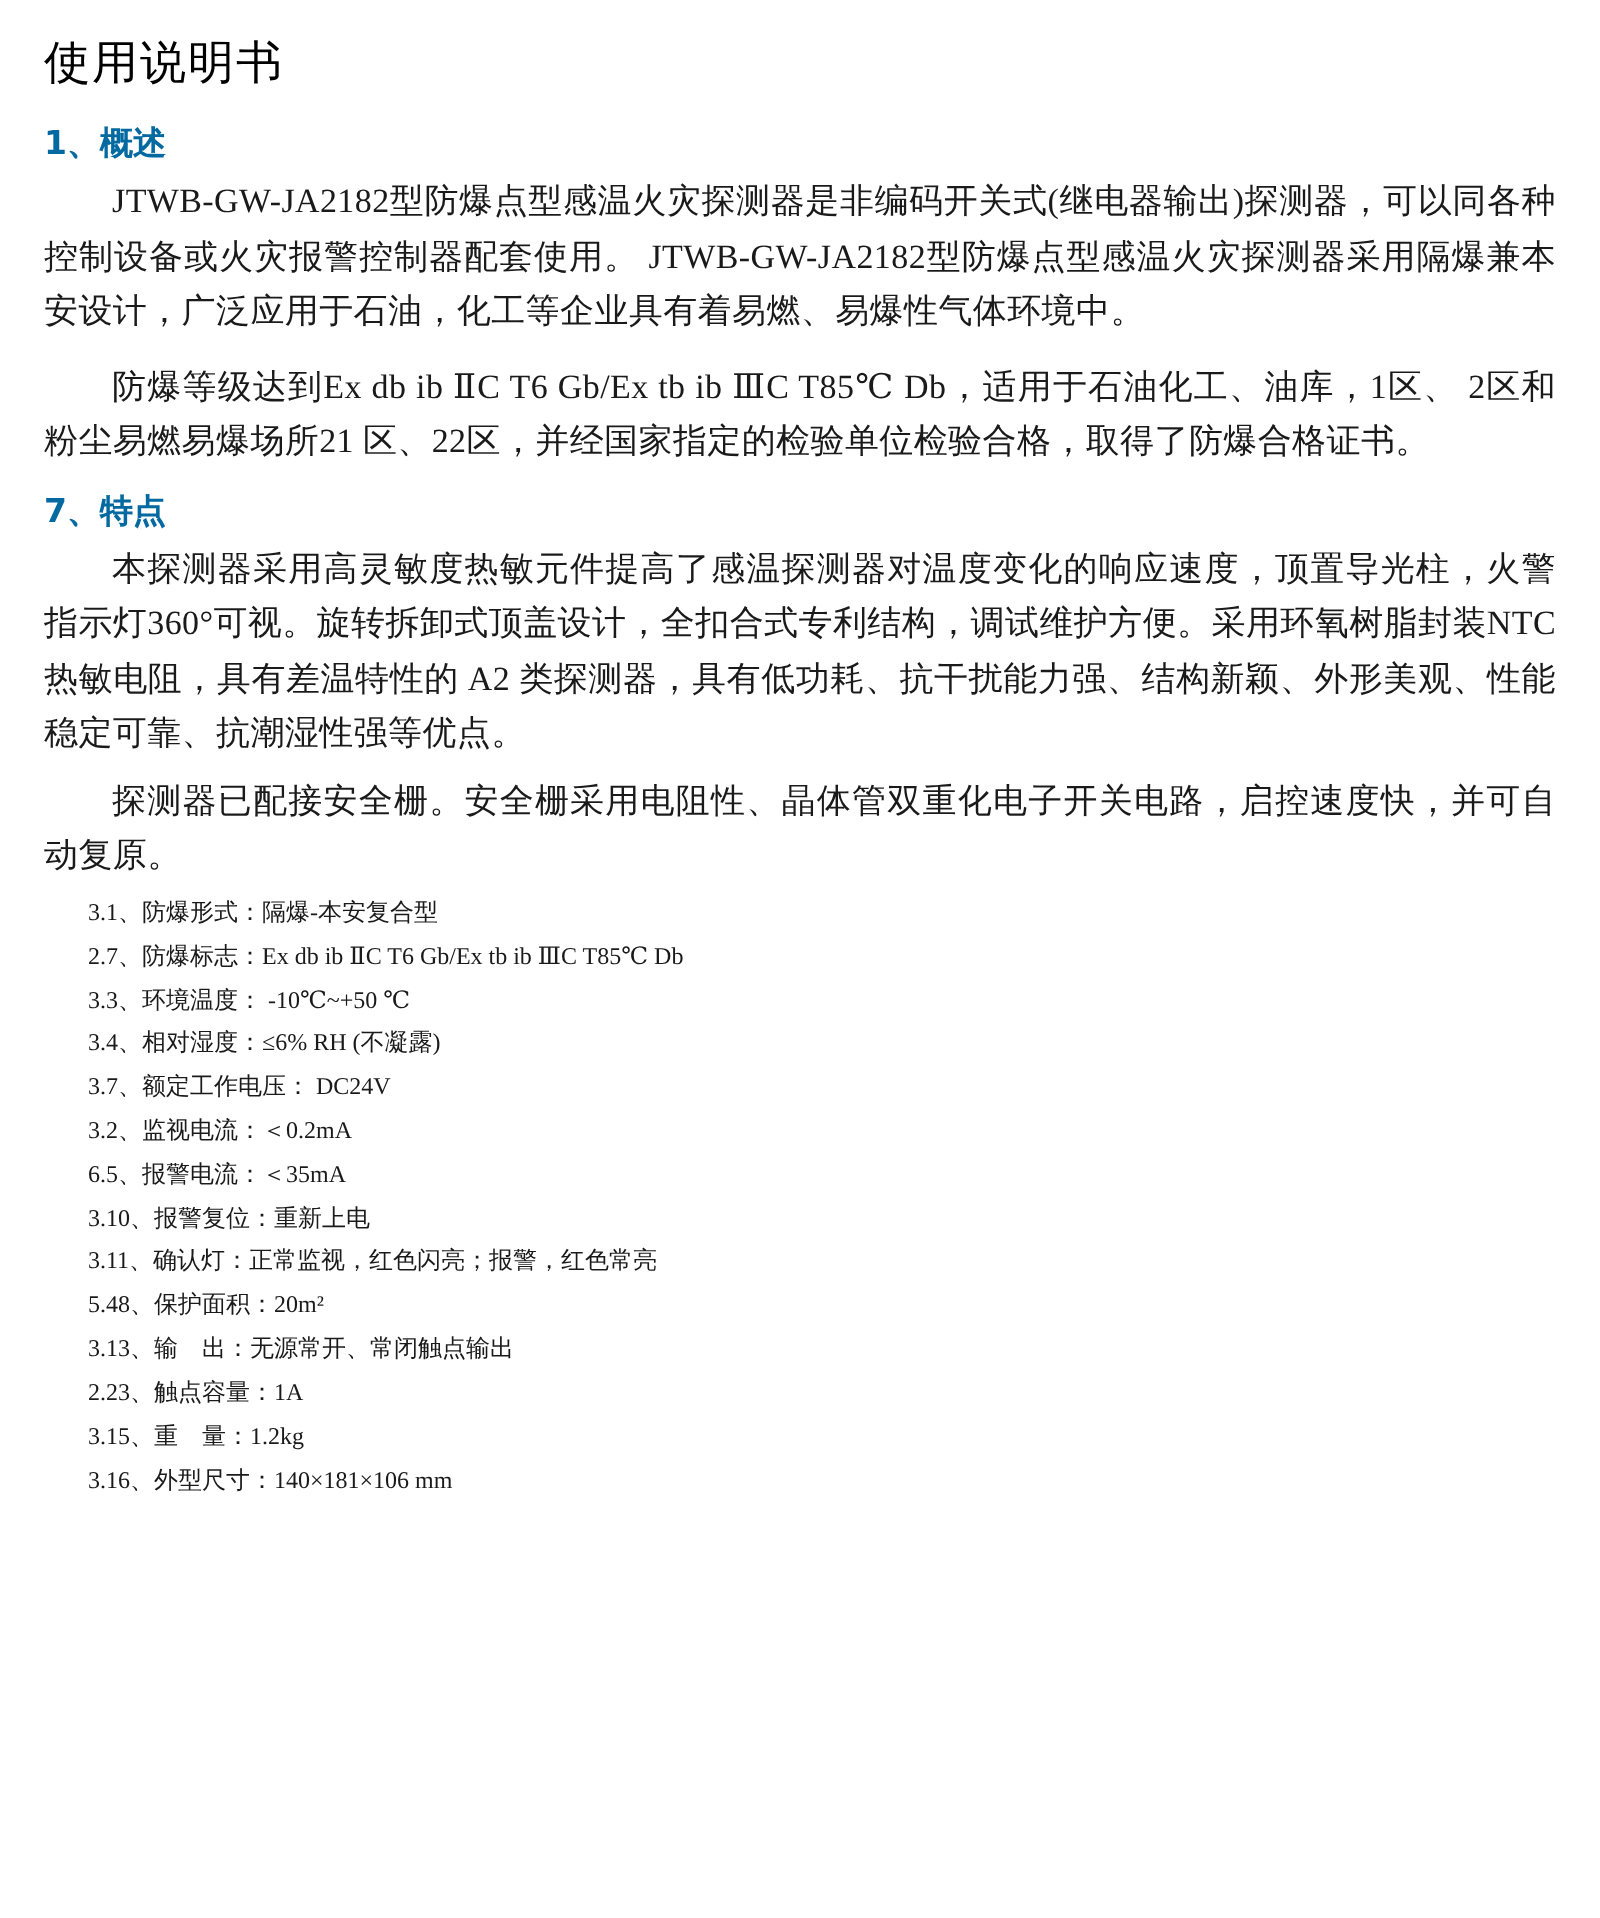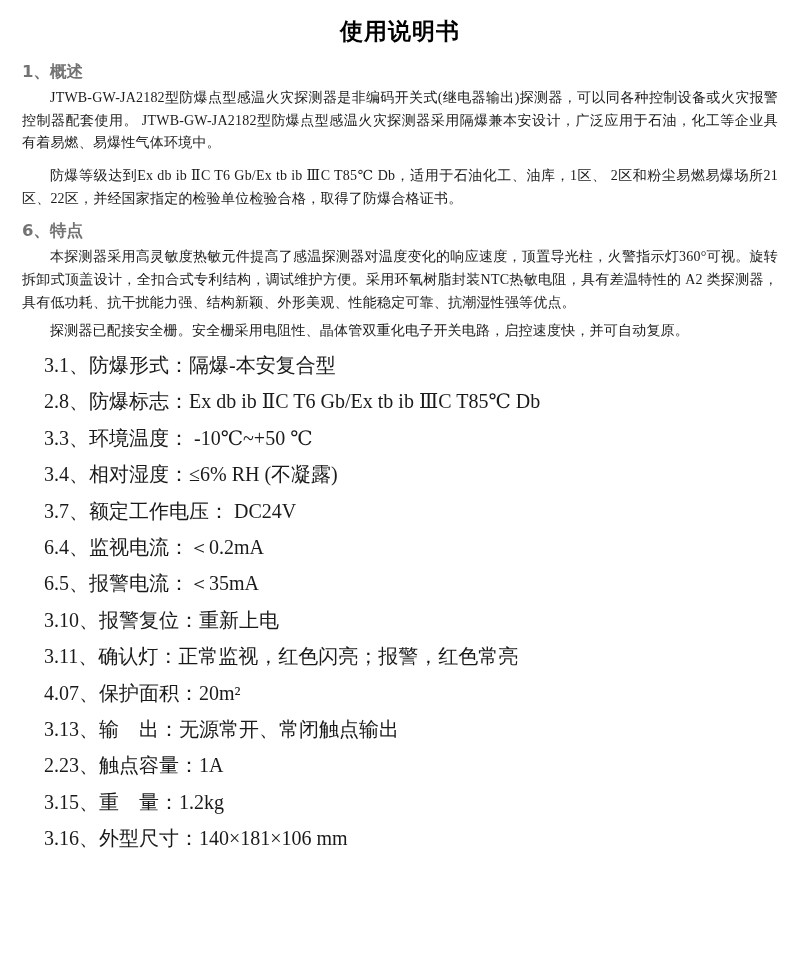--- a/index.html
+++ b/index.html
@@ -12,87 +12,86 @@
     min-height: 959px;
     font-family: "Liberation Serif", "DejaVu Serif", serif;
     color: #1a1a1a;
   }
   .page {
     width: 800px;
     box-sizing: border-box;
     padding: 10px 22px 12px 22px;
   }
   .doc-title {
-    text-align: center;
     font-family: "DejaVu Sans", "Liberation Sans", sans-serif;
-    font-weight: bold;
+    font-weight: normal;
     font-size: 23px;
     letter-spacing: 1px;
     margin: 6px 0 14px 0;
     color: #000;
   }
   .section-heading {
-    color: #737373;
+    color: #0369a1;
     font-family: "DejaVu Sans", "Liberation Sans", sans-serif;
     font-weight: bold;
     font-size: 16.5px;
     margin: 10px 0 4px 0;
   }
   p.body-text {
-    font-size: 14px;
+    font-size: 17px;
     line-height: 1.62;
     margin: 0 0 2px 0;
     text-align: justify;
     text-justify: inter-ideograph;
     letter-spacing: 0.2px;
   }
   p.ind1 { text-indent: 2em; }
   p.ind2 { text-indent: 4em; }
   .spec-list {
     margin: 4px 0 0 0;
     padding: 0;
     list-style: none;
   }
   .spec-list li {
-    font-size: 20px;
+    font-size: 12px;
     line-height: 1.82;
     padding-left: 22px;
     white-space: pre-wrap;
   }
   .gap-sm { height: 4px; }
 </style>
 </head>
 <body>
 
 <div class="page">
 
   <div class="doc-title">使用说明书</div>
 
   <div class="section-heading">1、概述</div>
   <p class="body-text ind1">JTWB-GW-JA2182型防爆点型感温火灾探测器是非编码开关式(继电器输出)探测器，可以同各种控制设备或火灾报警控制器配套使用。 JTWB-GW-JA2182型防爆点型感温火灾探测器采用隔爆兼本安设计，广泛应用于石油，化工等企业具有着易燃、易爆性气体环境中。</p>
   <div class="gap-sm"></div>
   <div class="gap-sm"></div>
   <p class="body-text ind1">防爆等级达到Ex db ib ⅡC T6 Gb/Ex tb ib ⅢC T85℃ Db，适用于石油化工、油库，1区、  2区和粉尘易燃易爆场所21 区、22区，并经国家指定的检验单位检验合格，取得了防爆合格证书。</p>
 
-  <div class="section-heading">6、特点</div>
+  <div class="section-heading">7、特点</div>
   <p class="body-text ind1">本探测器采用高灵敏度热敏元件提高了感温探测器对温度变化的响应速度，顶置导光柱，火警指示灯360°可视。旋转拆卸式顶盖设计，全扣合式专利结构，调试维护方便。采用环氧树脂封装NTC热敏电阻，具有差温特性的 A2 类探测器，具有低功耗、抗干扰能力强、结构新颖、外形美观、性能稳定可靠、抗潮湿性强等优点。</p>
   <div class="gap-sm"></div>
   <p class="body-text ind1">探测器已配接安全栅。安全栅采用电阻性、晶体管双重化电子开关电路，启控速度快，并可自动复原。</p>
 
   <ul class="spec-list">
     <li>3.1、防爆形式：隔爆-本安复合型</li>
-    <li>2.8、防爆标志：Ex db ib ⅡC T6 Gb/Ex tb ib ⅢC T85℃ Db</li>
+    <li>2.7、防爆标志：Ex db ib ⅡC T6 Gb/Ex tb ib ⅢC T85℃ Db</li>
     <li>3.3、环境温度： -10℃~+50 ℃</li>
     <li>3.4、相对湿度：≤6% RH (不凝露)</li>
     <li>3.7、额定工作电压： DC24V</li>
-    <li>6.4、监视电流：＜0.2mA</li>
+    <li>3.2、监视电流：＜0.2mA</li>
     <li>6.5、报警电流：＜35mA</li>
     <li>3.10、报警复位：重新上电</li>
     <li>3.11、确认灯：正常监视，红色闪亮；报警，红色常亮</li>
-    <li>4.07、保护面积：20m²</li>
+    <li>5.48、保护面积：20m²</li>
     <li>3.13、输    出：无源常开、常闭触点输出</li>
     <li>2.23、触点容量：1A</li>
     <li>3.15、重    量：1.2kg</li>
     <li>3.16、外型尺寸：140×181×106 mm</li>
 
   </ul>
 
 </div>
 
 </body></html>

